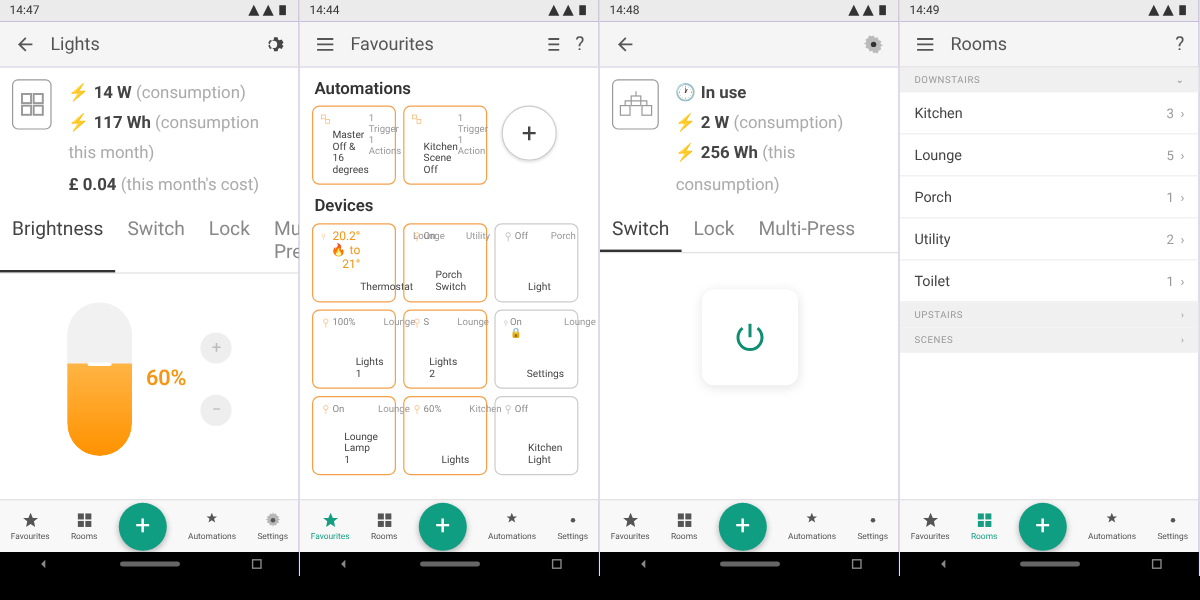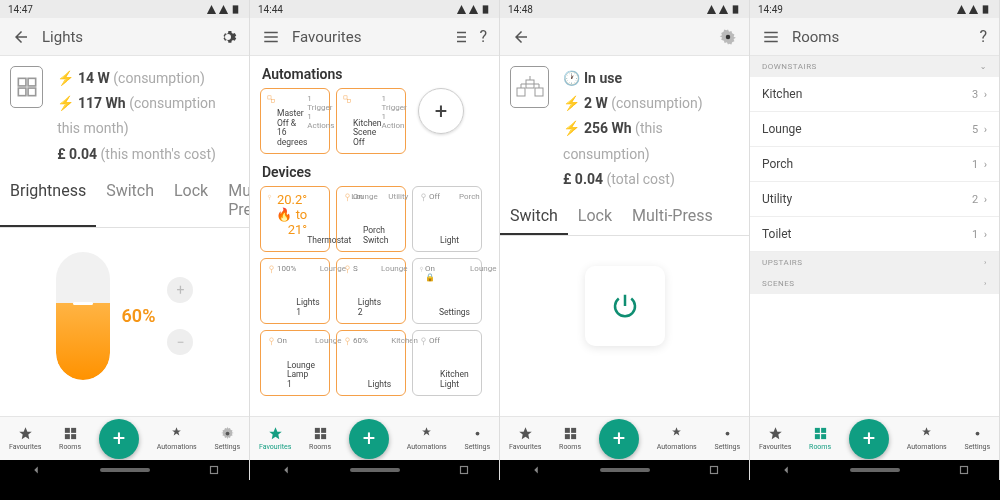--- a/index.html
+++ b/index.html
@@ -37,21 +37,21 @@
 .section-h{font-size:14px;font-weight:600;color:#333;padding:10px 12px 6px}
 .card-grid{display:flex;flex-wrap:wrap;gap:6px;padding:0 10px}
 .card{width:70px;height:66px;border:1.5px solid #ccc;border-radius:6px;padding:5px;font-size:8px;color:#444;display:flex;position:relative}
 .card.orange{border-color:#f5a049}
 .card .top{display:flex;justify-content:space-between;align-items:flex-start}
 .card .top svg{width:11px;height:11px}
 .card .r{font-size:8px;color:#888}
 .card .name{margin-top:auto;font-size:8.5px;line-height:1.15}
 .card .sub{color:#999;font-size:8px}
 .fab-grid{width:46px;height:46px;border:1.5px solid #ccc;border-radius:50%;display:flex;align-items:center;justify-content:center;font-size:22px;color:#444;margin-left:6px;box-shadow:0 1px 3px rgba(0,0,0,0.15)}
-.temp{color:#f59617;font-size:13px;text-align:right}
+.temp{color:#f59617;font-size:10px;text-align:right}
 .power-btn{width:80px;height:80px;border-radius:10px;background:#fff;box-shadow:0 2px 10px rgba(0,0,0,0.1);display:flex;align-items:center;justify-content:center;margin:30px auto}
 .power-btn svg{width:30px;height:30px}
 .room-grp{background:#f0f0f0;padding:6px 12px;font-size:8px;color:#999;letter-spacing:0.5px;display:flex;justify-content:space-between;align-items:center}
 .room-row{padding:10px 12px;border-bottom:1px solid #eee;display:flex;justify-content:space-between;align-items:center;font-size:12px;color:#444}
 .room-row .ct{color:#999;font-size:11px}
 </style>
 </head>
 <body>
 
 <div class="container">
@@ -369,21 +369,20 @@
               <rect x="2" y="14" width="8" height="8" fill="none" stroke="#999"></rect>
               <rect x="11" y="6" width="8" height="8" fill="none" stroke="#999"></rect>
               <rect x="20" y="14" width="8" height="8" fill="none" stroke="#999"></rect>
               <path d="M6 14v-4h18v4M15 6V2" stroke="#999" fill="none"></path>
             </svg>
           </div>
       <div class="stat-lines">
         <div>🕐 <b>In use</b></div>
         <div>⚡ <b>2 W</b> <span class="gray">(consumption)</span></div>
         <div>⚡ <b>256 Wh</b> <span class="gray">(this consumption)</span></div>
-        <div><b>£ 0.04</b> <span class="gray">(total cost)</span></div>
       </div>
     </div>
     <div class="tabs">
       <div class="active">Switch</div>
       <div>Lock</div>
       <div>Multi-Press</div>
     </div>
     <div class="power-btn">
           <svg viewBox="0 0 24 24">
             <path fill="none" stroke="#0f8e72" stroke-width="2" d="M12 3v9M7 6a8 8 0 1010 0"></path>

